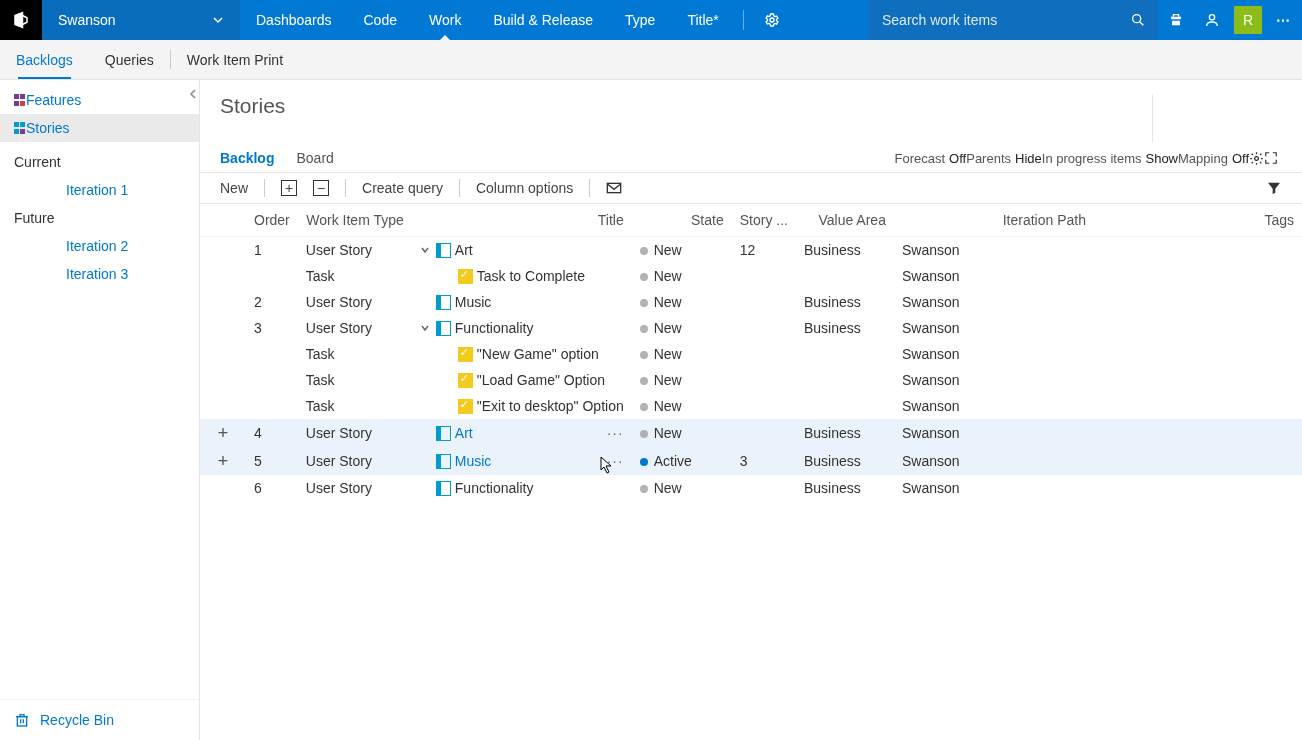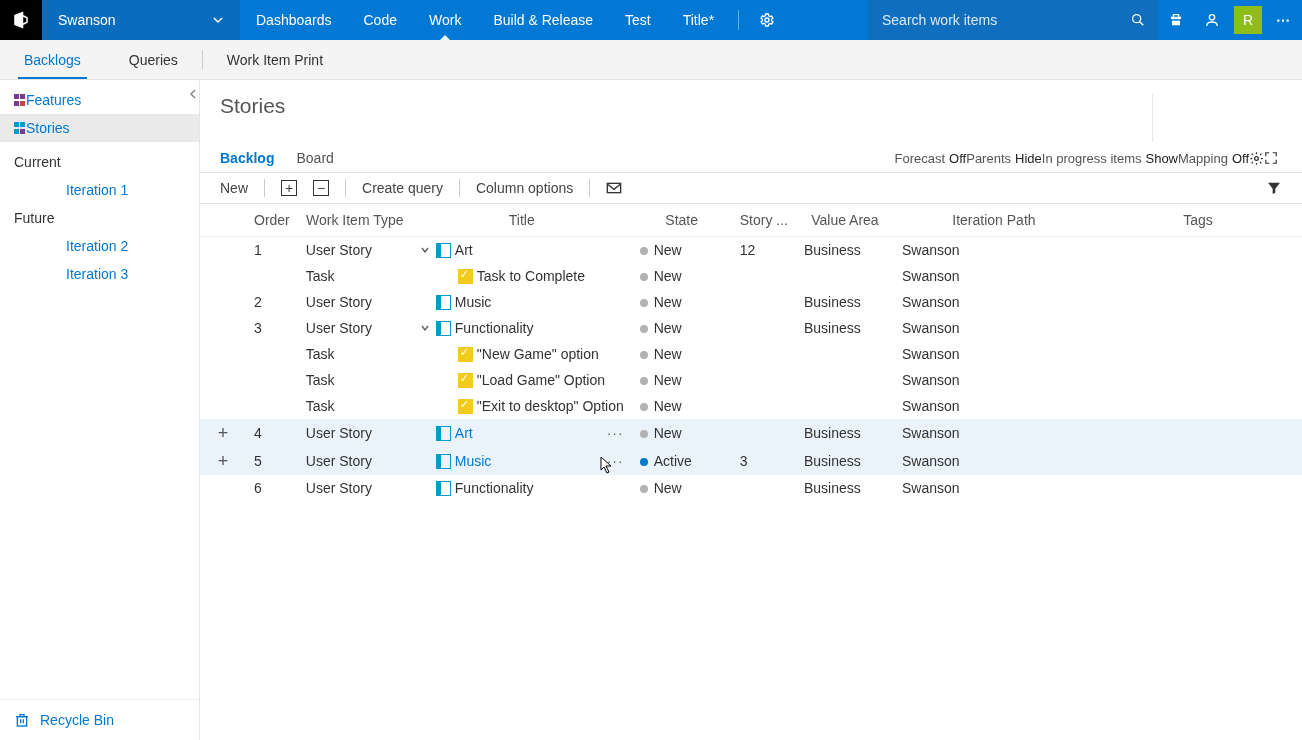--- a/index.html
+++ b/index.html
@@ -105,21 +105,21 @@
 
   
   .subnav {
     height: 40px;
     background: #f4f4f4;
     border-bottom: 1px solid #e5e5e5;
     display: flex;
     align-items: stretch;
   }
   .subnav .item {
-    padding: 0 24px;
+    padding: 0 16px;
     display: flex;
     align-items: center;
     cursor: pointer;
     color: #333;
     position: relative;
   }
   .subnav .item.active {
     color: #0078d4;
   }
   .subnav .item.active::after {
@@ -243,21 +243,21 @@
   }
 
   
   .grid-wrap { flex:1; overflow:auto; }
   table.grid {
     width: 100%;
     border-collapse: collapse;
     font-size: 14px;
   }
   table.grid th {
-    text-align: center;
+    text-align: right;
     font-weight: 400;
     color: #555;
     padding: 8px 8px;
     border-bottom: 1px solid #eee;
     white-space: nowrap;
   }
   table.grid td {
     padding: 5px 8px;
     white-space: nowrap;
     vertical-align: middle;
@@ -332,21 +332,21 @@
     <div class="hub">
         <span>Code</span>
       </div>
     <div class="hub active">
         <span>Work</span>
       </div>
     <div class="hub">
         <span>Build &amp; Release</span>
       </div>
     <div class="hub">
-        <span>Test</span>
+        <span>Type</span>
       </div>
     <div class="hub">
         <span>Title*</span>
       </div>
   </div>
   <div class="divider"></div>
   <div class="gear-cell">
     <svg width="16" height="16" viewBox="0 0 24 24" fill="none" stroke="#fff" stroke-width="2">
       <circle cx="12" cy="12" r="3"></circle>
       <path d="M19 12a7 7 0 0 0-.1-1l2-1.6-2-3.4-2.4 1a7 7 0 0 0-1.7-1L14 3h-4l-.8 2.9a7 7 0 0 0-1.7 1l-2.4-1-2 3.4 2 1.6A7 7 0 0 0 5 12a7 7 0 0 0 .1 1l-2 1.6 2 3.4 2.4-1a7 7 0 0 0 1.7 1L10 21h4l.8-2.9a7 7 0 0 0 1.7-1l2.4 1 2-3.4-2-1.6c.1-.3.1-.7.1-1z"></path>

